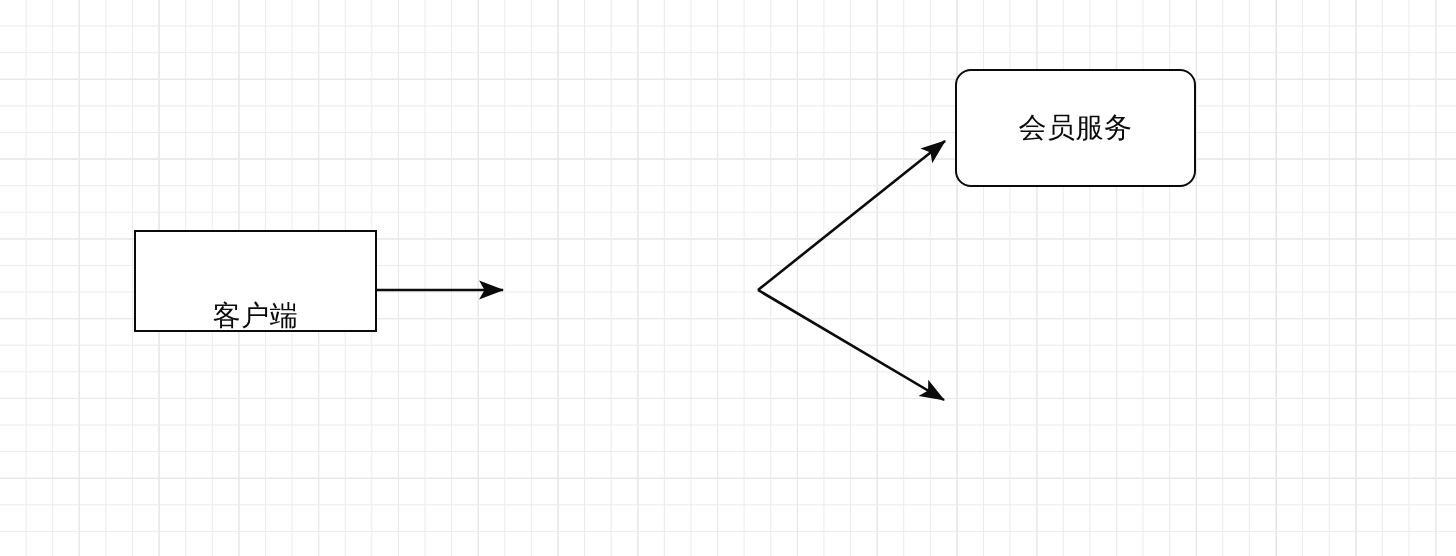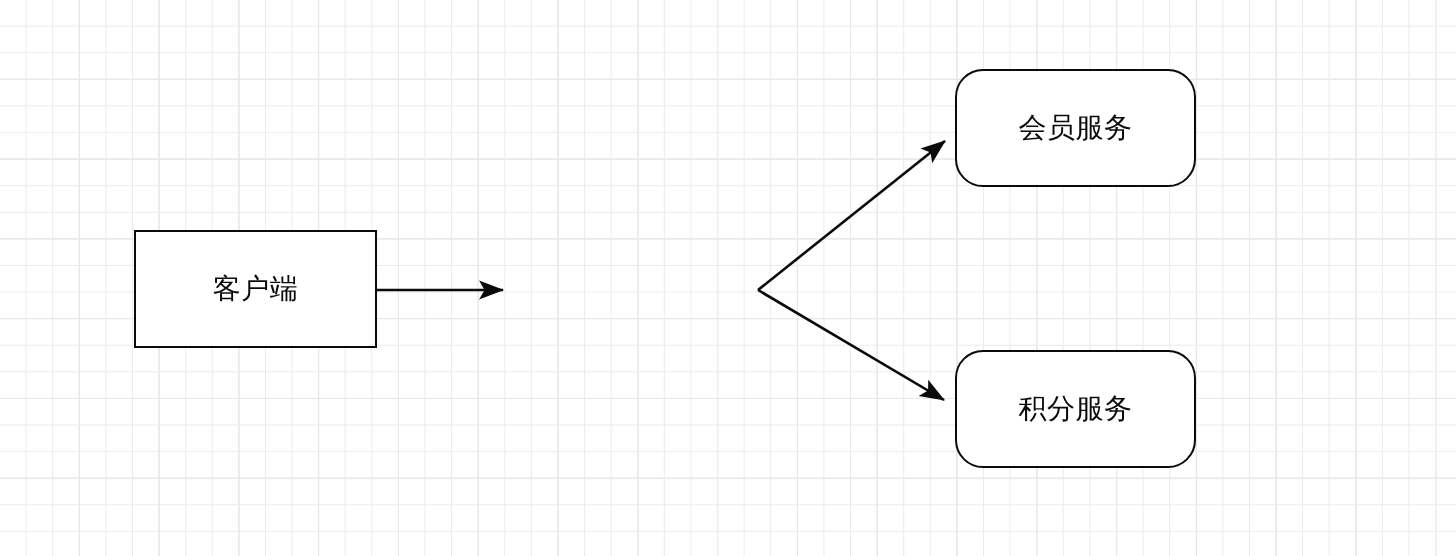--- a/index.html
+++ b/index.html
@@ -29,21 +29,21 @@
   .node {
     position: absolute;
     box-sizing: border-box;
     background: #ffffff;
     border: 2.5px solid #0b0b0b;
     display: flex;
     align-items: center;
     justify-content: center;
     z-index: 3;
   }
-  .node.rounded { border-radius: 28px; }
+  .node.rounded { border-radius: 16px; }
   .node.sharp   { border-radius: 0; }
   .node-label {
     font-size: 28px;
     line-height: 1;
     color: #0b0b0b;
     letter-spacing: 0.5px;
     white-space: nowrap;
     font-weight: 400;
   }
   #edges {
@@ -79,26 +79,23 @@
 
     <g>
       <line class="edge-line" x1="758" y1="290" x2="945" y2="141" marker-end="url(#arrowhead)"></line>
     </g>
 
     <g>
       <line class="edge-line" x1="758" y1="290" x2="944" y2="400" marker-end="url(#arrowhead)"></line>
     </g>
   </svg>
 
-  <div class="node sharp" style="left:134px; top:230px; width:243px; height:118px;">
+  <div class="node sharp" style="left:134px; top:230px; width:243px; height:102px;align-items:flex-end;">
     <span class="node-label">客户端</span>
   </div>
 
 
   <div class="node rounded" style="left:955px; top:69px; width:241px; height:118px;">
     <span class="node-label">会员服务</span>
   </div>
 
-  <div class="node rounded" style="left:955px; top:350px; width:241px; height:118px;">
-    <span class="node-label">积分服务</span>
-  </div>
 
 </div>
 
 </body></html>

